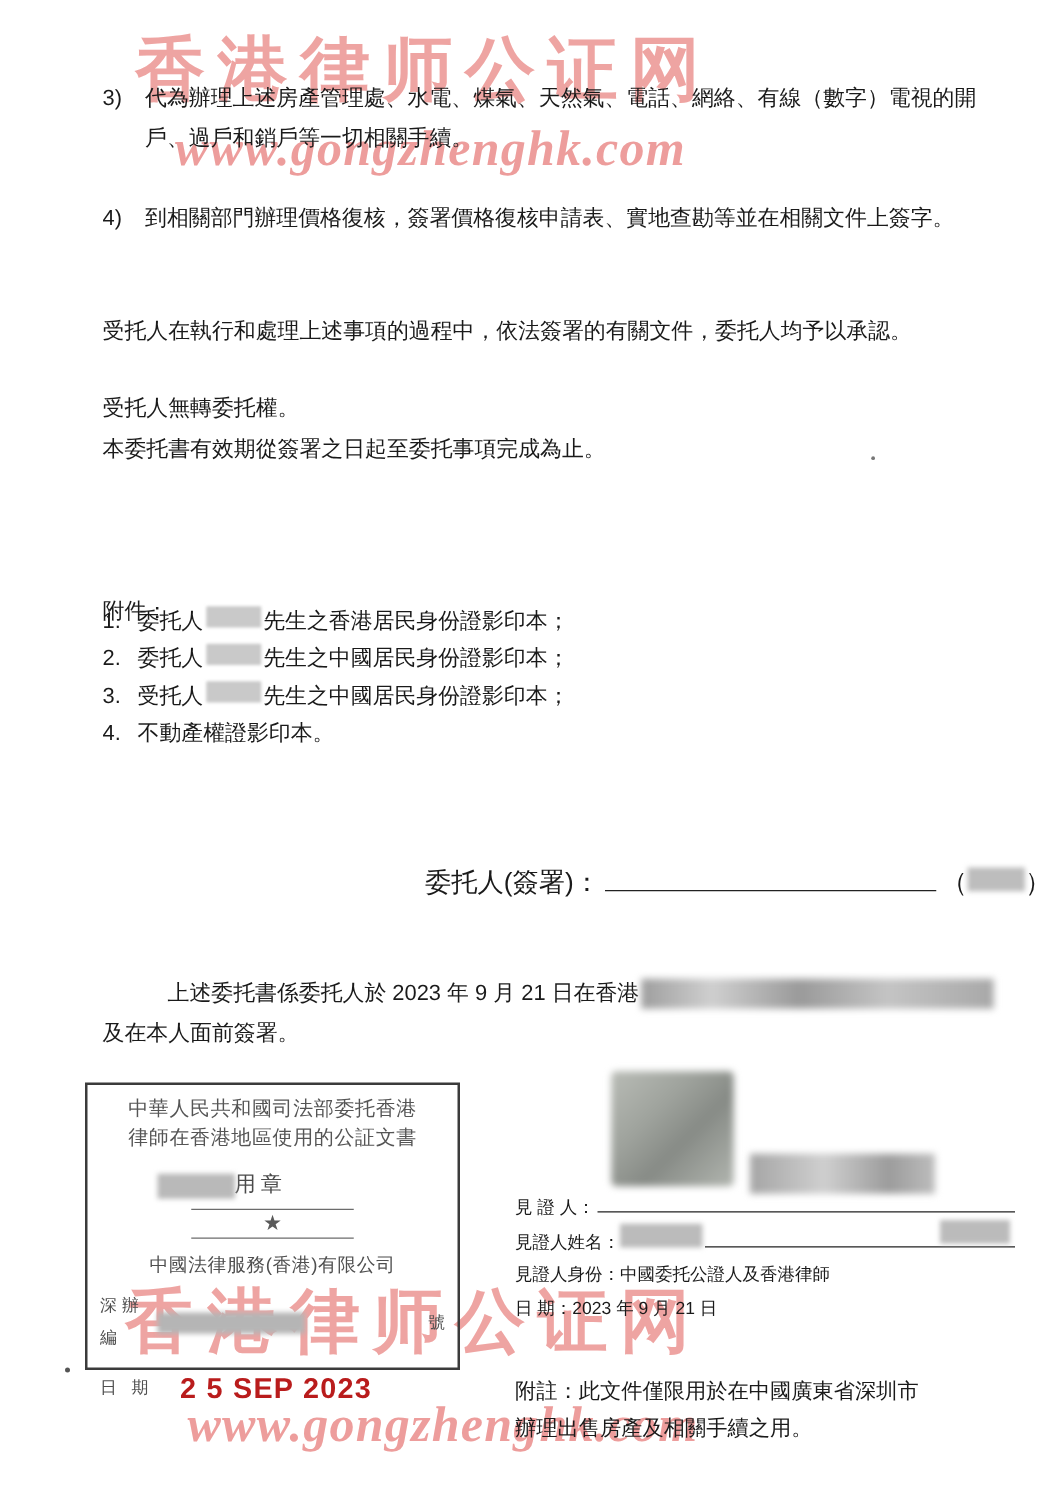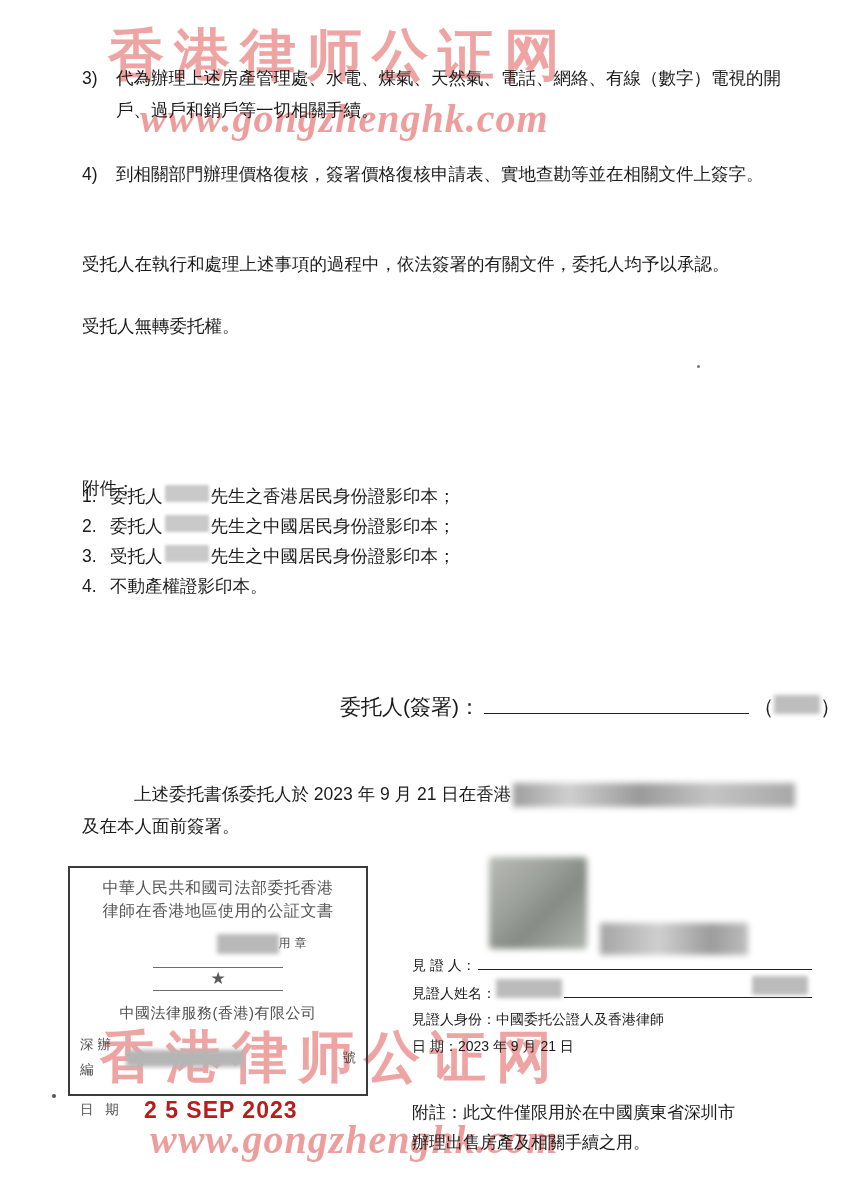--- a/index.html
+++ b/index.html
@@ -205,22 +205,22 @@
     letter-spacing: .5px;
     text-align: center;
     line-height: 1.45;
     color: #555;
   }
   .seal-title-box {
     margin: 10px auto 0;
     width: 185px;
     height: 27px;
     position: relative;
-    text-align: right;
-    font-size: 12px;
+    text-align: left;
+    font-size: 17px;
     letter-spacing: 4px;
     color: #4a4a4a;
   }
   .seal-title-box .blurpart {
     display: inline-block;
     width: 62px;
     height: 20px;
     background: #b9b9b9;
     filter: blur(2.2px);
     vertical-align: middle;
@@ -382,20 +382,21 @@
       <span class="txt">代為辦理上述房產管理處、水電、煤氣、天然氣、電話、網絡、有線（數字）電視的開戶、過戶和銷戶等一切相關手續。</span>
     </div>
 
     <div class="numbered item4">
       <span class="num">4)</span>
       <span class="txt">到相關部門辦理價格復核，簽署價格復核申請表、實地查勘等並在相關文件上簽字。</span>
     </div>
 
     <div class="para-block p1">受托人在執行和處理上述事項的過程中，依法簽署的有關文件，委托人均予以承認。</div>
     <div class="para-block p2">受托人無轉委托權。</div>
+    <div class="para-block p3">本委托書有效期從簽署之日起至委托事項完成為止。</div>
     <div class="dot-mark2"></div>
 
     <div class="attach-title">附件：</div>
     <div class="attach-list">
       <div class="attach-row">
         <span class="num">1.</span>
         <span>委托人</span>
         <span class="redact small"></span>
         <span>先生之香港居民身份證影印本；</span>
       </div>

